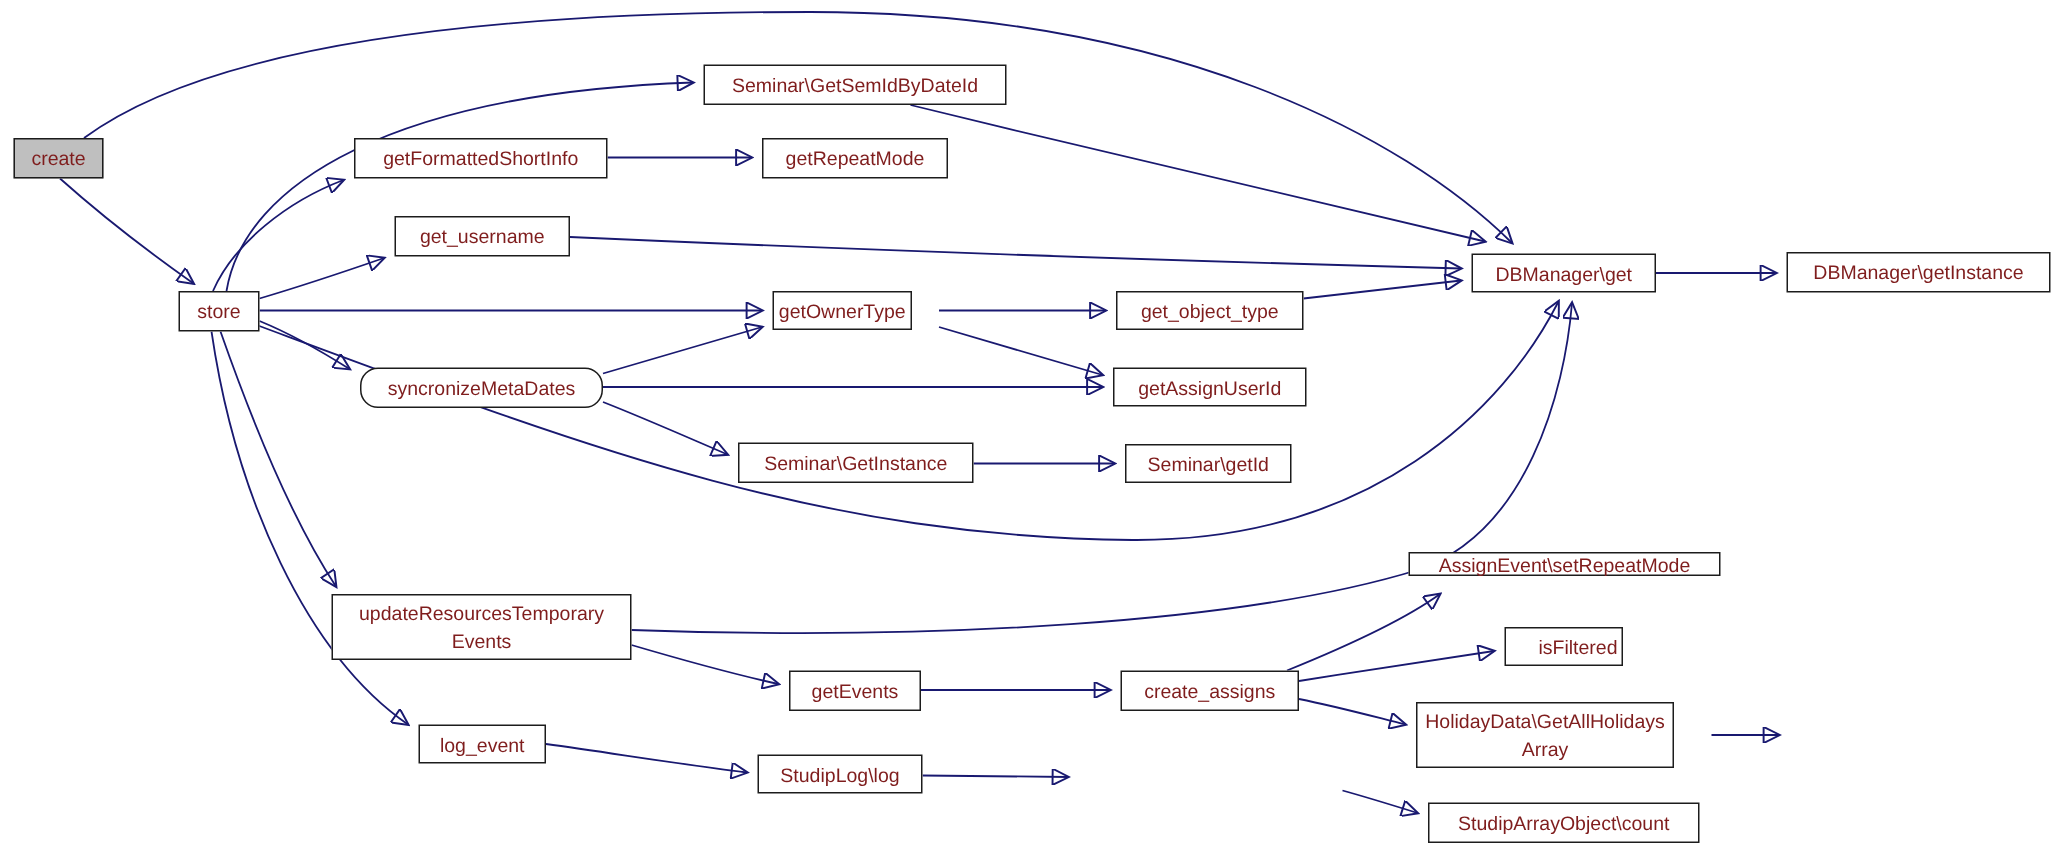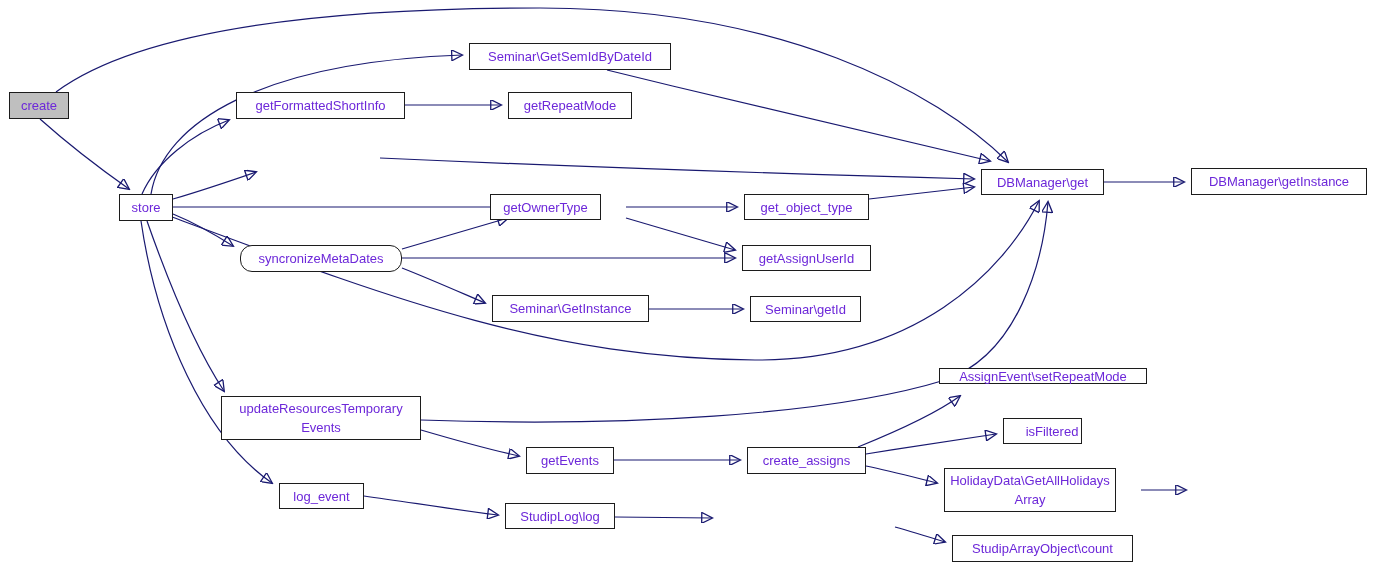--- a/index.html
+++ b/index.html
@@ -10,21 +10,21 @@
     font-family:"Liberation Sans", sans-serif;
     overflow:hidden;
   }
   #edges{position:absolute;left:0;top:0;width:1373px;height:568px;}
   #edges path{fill:none;stroke:#191970;stroke-width:1.2;}
   .node{
     position:absolute;
     box-sizing:border-box;
     border:1px solid #1c1c1c;
     background:#ffffff;
-    color:#6d28d9;
+    color:#7f1d1d;
     display:flex;align-items:center;justify-content:center;
     text-align:center;
     font-size:13px;line-height:19px;
     white-space:pre-line;
     cursor:pointer;
   }
   .node.highlight{background:#bfbfbf;}
 </style>
 </head>
 <body>
@@ -68,21 +68,22 @@
     <path marker-end="url(#arrow)" d="M364,496 C408,502 450,509 498,515"></path>
     <path marker-end="url(#arrow)" d="M615,517 L712,518"></path>
     <path marker-end="url(#arrow)" d="M895,527 C913,532 929,537 945,542"></path>
   </svg>
 
   <div class="node highlight" style="left:9px;top:92px;width:60px;height:27px;">create</div>
   <div class="node" style="left:119px;top:194px;width:54px;height:27px;">store</div>
   <div class="node" style="left:469px;top:43px;width:202px;height:27px;">Seminar\GetSemIdByDateId</div>
   <div class="node" style="left:236px;top:92px;width:169px;height:27px;">getFormattedShortInfo</div>
   <div class="node" style="left:508px;top:92px;width:124px;height:27px;">getRepeatMode</div>
-  <div class="node" style="left:490px;top:194px;width:111px;height:26px;">getOwnerType</div>
+  <div class="node" style="left:263px;top:144px;width:117px;height:27px;">get_username</div>
+  <div class="node" style="left:515px;top:194px;width:93px;height:26px;">getOwnerType</div>
   <div class="node" style="left:744px;top:194px;width:125px;height:26px;">get_object_type</div>
   <div class="node" style="left:240px;top:245px;width:162px;height:27px;border-radius:12px;">syncronizeMetaDates</div>
   <div class="node" style="left:742px;top:245px;width:129px;height:26px;">getAssignUserId</div>
   <div class="node" style="left:492px;top:295px;width:157px;height:27px;">Seminar\GetInstance</div>
   <div class="node" style="left:750px;top:296px;width:111px;height:26px;">Seminar\getId</div>
   <div class="node" style="left:981px;top:169px;width:123px;height:26px;">DBManager\get</div>
   <div class="node" style="left:1191px;top:168px;width:176px;height:27px;">DBManager\getInstance</div>
   <div class="node" style="left:221px;top:396px;width:200px;height:44px;">updateResourcesTemporary
 Events</div>
   <div class="node" style="left:939px;top:368px;width:208px;height:16px;">AssignEvent\setRepeatMode</div>

